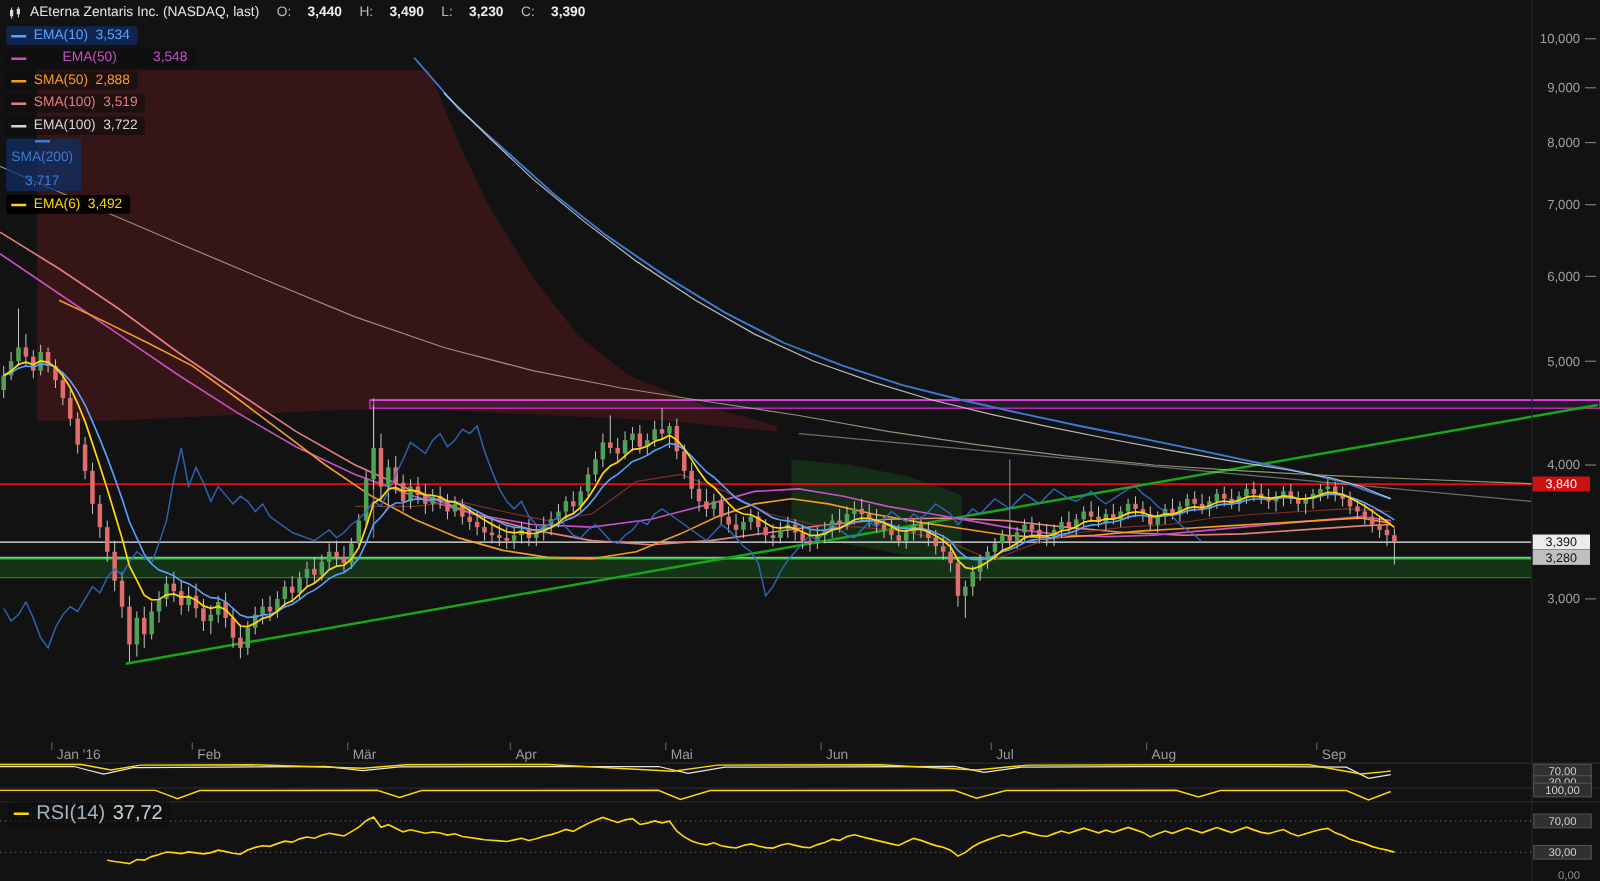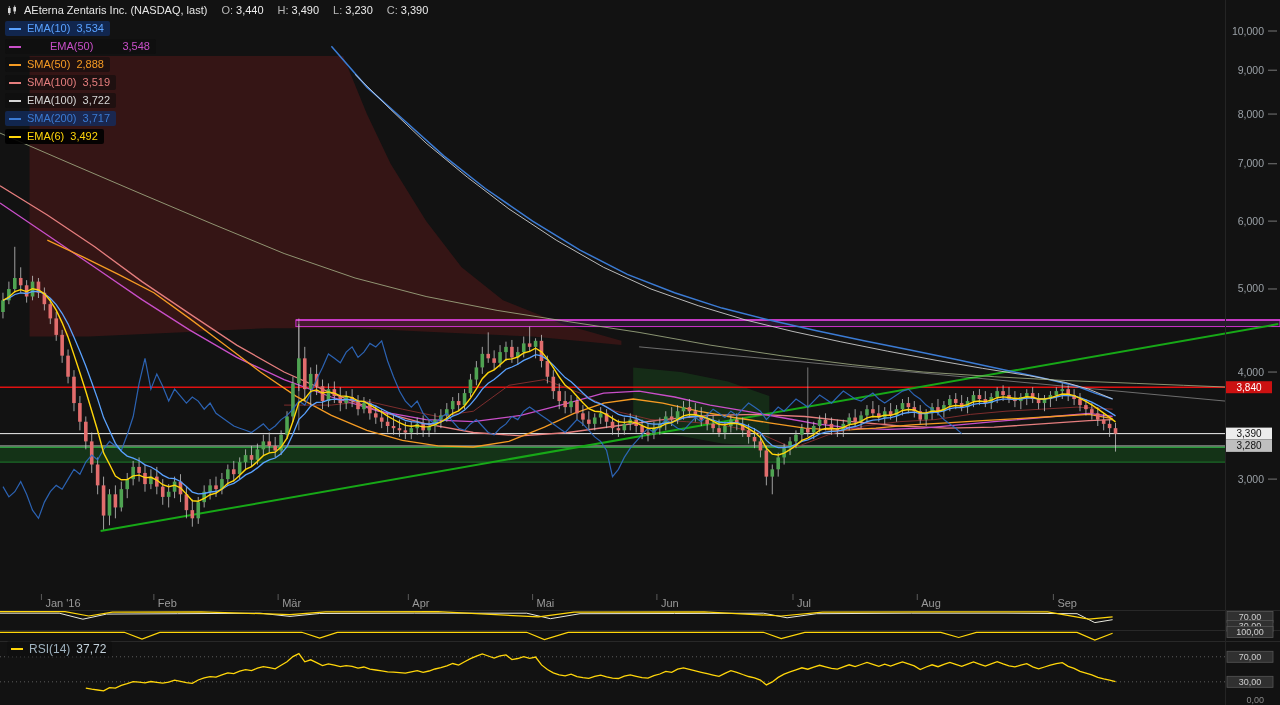--- a/index.html
+++ b/index.html
@@ -7,25 +7,25 @@
     width:1280px;height:705px;overflow:hidden;position:relative;
     background:#121212;font-family:"Liberation Sans",sans-serif;
   }
   #chart{position:absolute;left:0;top:0;}
   .legend{position:absolute;left:5px;top:3px;z-index:3;display:flex;flex-direction:column;gap:3px;}
   .lrow{display:flex;align-items:center;gap:6px;font-size:11px;line-height:13px;
         padding:1px 6px 1px 4px;border-radius:2px;width:max-content;background:rgba(12,12,12,.55);}
   .lrow .dash{width:12px;height:0;border-top:2px solid #888;flex:0 0 auto;}
   .lrow.head{background:transparent;color:#e6e6e6;padding-left:2px;}
   .head .kv{color:#b9b9b9;margin-left:8px;}
-  .head .kv b{color:#ececec;font-weight:normal;margin-left:3px;}
+  .head .kv b{color:#ececec;font-weight:bold;margin-left:13px;}
   .lrow.period{color:#d8d8d8;background:rgba(38,38,38,.9);}
   .icn{display:inline-flex;align-items:center;}
   .rsi-leg{position:absolute;left:7px;top:641px;z-index:3;display:flex;gap:6px;align-items:center;
-           font-size:12px;color:#9fb3c0;background:rgba(12,12,12,.5);padding:1px 6px 1px 4px;border-radius:2px;}
+           font-size:16px;color:#9fb3c0;background:rgba(12,12,12,.5);padding:1px 6px 1px 4px;border-radius:2px;}
   .rsi-leg .dash{width:12px;border-top:2px solid #ffd60a;height:0;}
   .rsi-leg .val{color:#c3d2dc;}
 </style>
 </head>
 <body>
 
 <div class="stage">
 
   <svg id="chart" width="1280" height="705" viewBox="0 0 1280 705">
       <g>
@@ -549,21 +549,21 @@
     <div class="lrow" style="color: rgb(229, 126, 126); background: rgba(12, 12, 12, 0.55);">
         <span class="dash" style="border-top-color: rgb(229, 126, 126);"></span>
         <span>SMA(100)</span>
         <span>3,519</span>
       </div>
     <div class="lrow" style="color: rgb(214, 214, 214); background: rgba(12, 12, 12, 0.55);">
         <span class="dash" style="border-top-color: rgb(214, 214, 214);"></span>
         <span>EMA(100)</span>
         <span>3,722</span>
       </div>
-    <div class="lrow" style="color: rgb(59, 123, 212); background: rgba(18, 45, 99, 0.75);">
+    <div class="lrow" style="color: rgb(59, 123, 212); background: rgba(18, 45, 99, 0.75); flex-direction: column;">
         <span class="dash" style="border-top-color: rgb(59, 123, 212);"></span>
         <span>SMA(200)</span>
         <span>3,717</span>
       </div>
     <div class="lrow" style="color: rgb(255, 214, 10); background: rgba(0, 0, 0, 0.9);">
         <span class="dash" style="border-top-color: rgb(255, 214, 10);"></span>
         <span>EMA(6)</span>
         <span>3,492</span>
       </div>
   </div>

